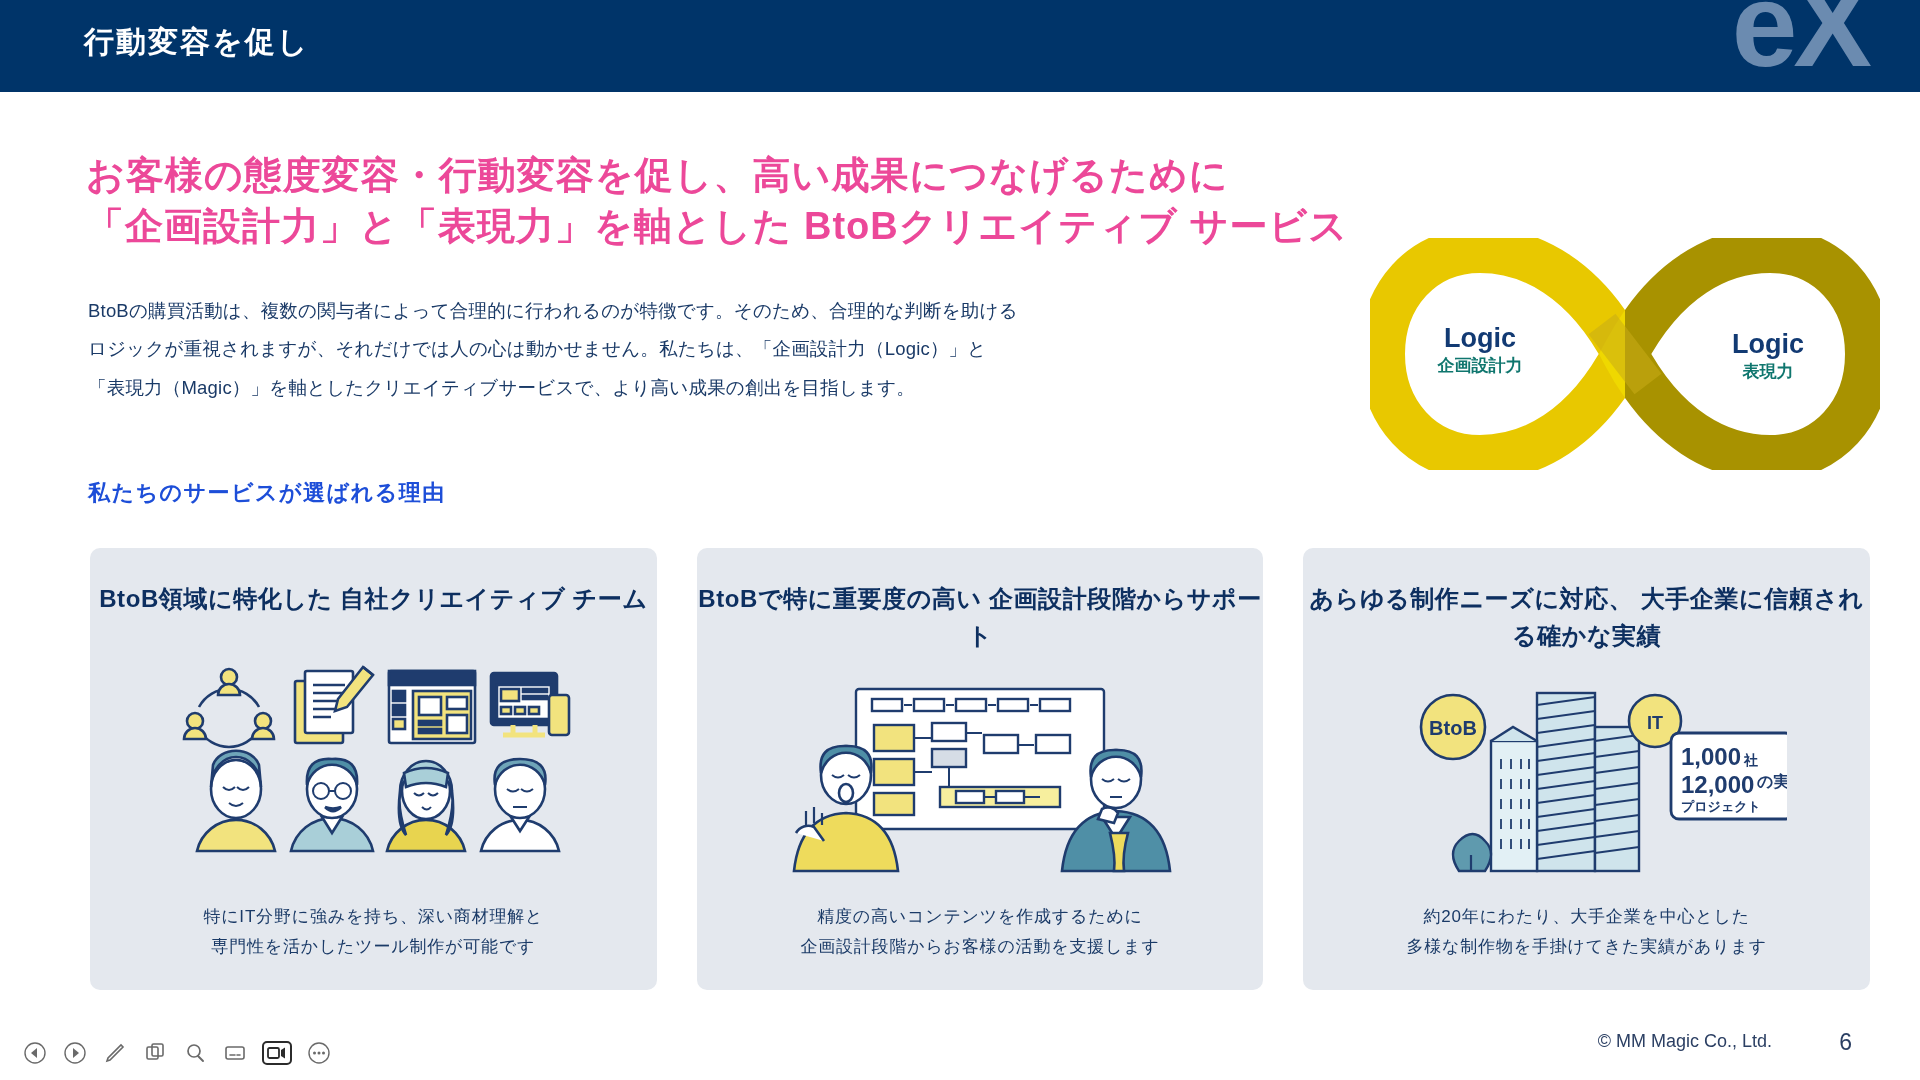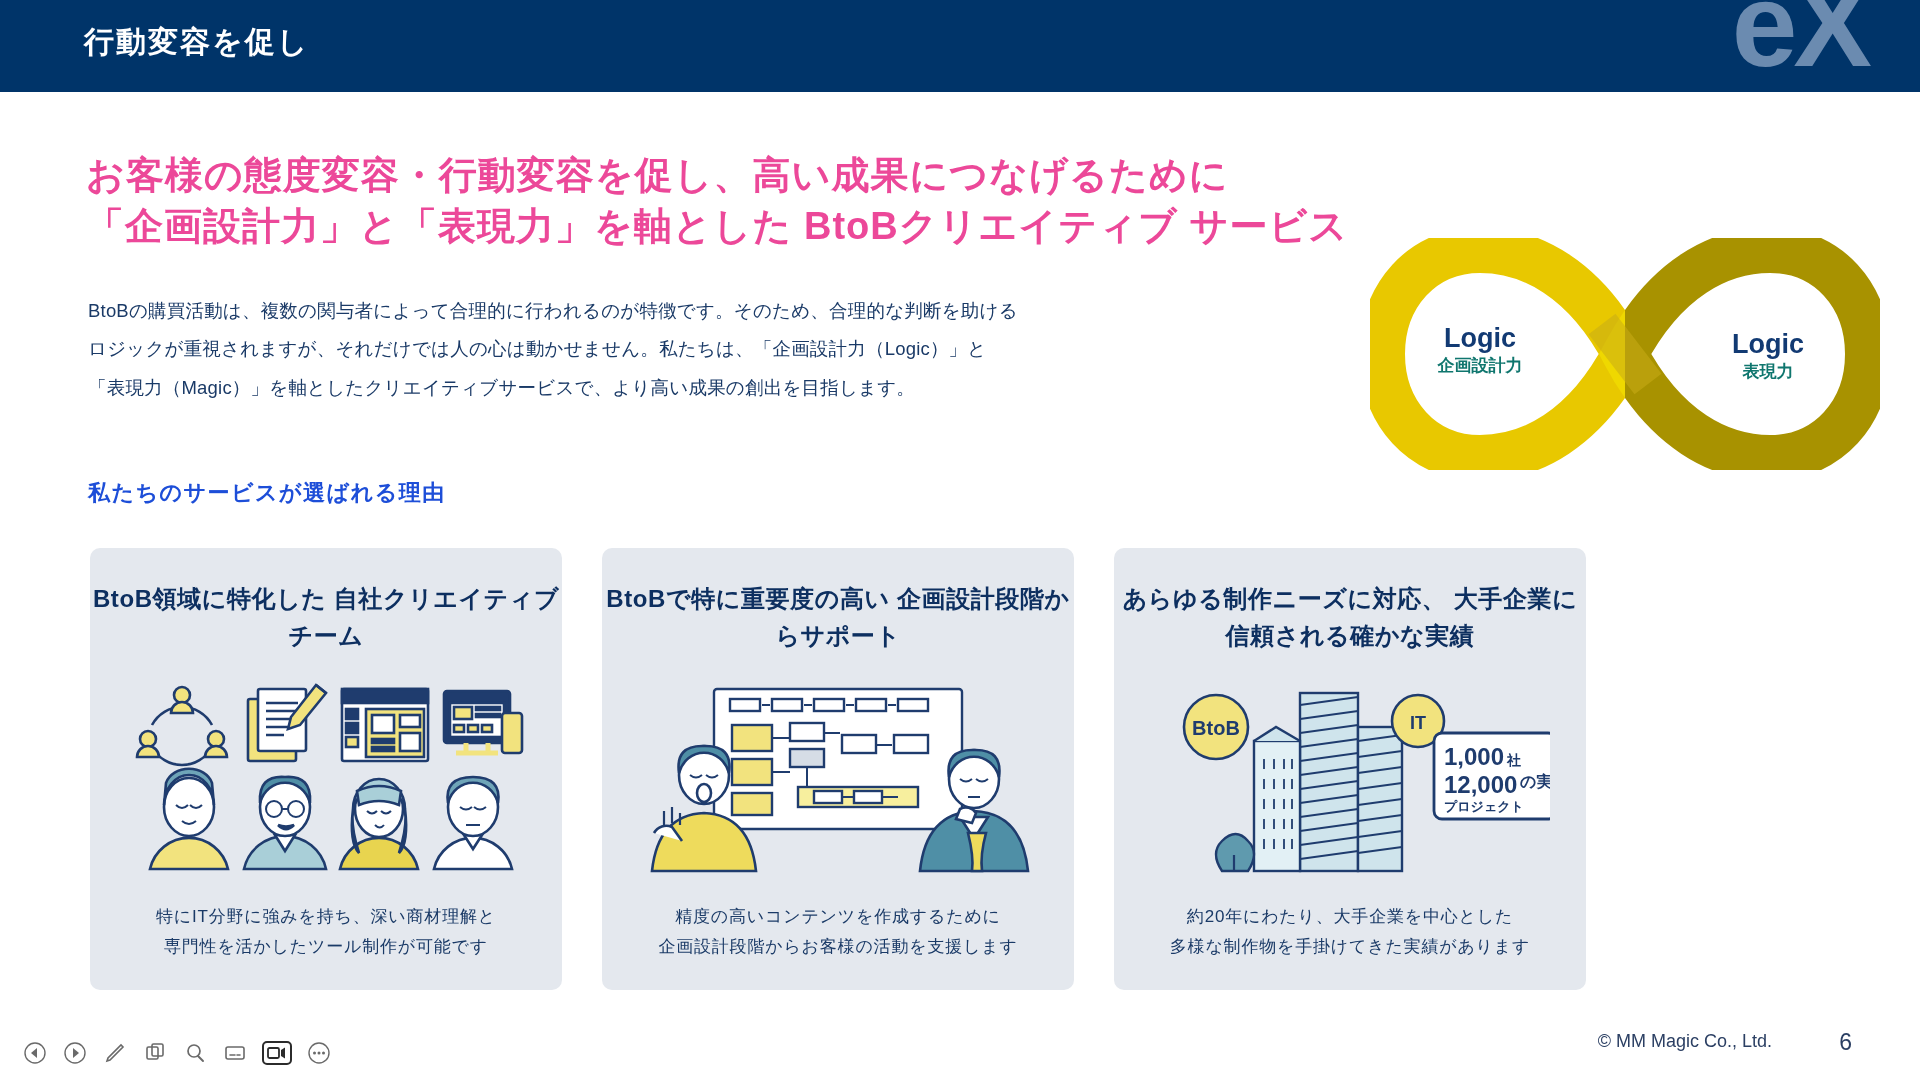--- a/index.html
+++ b/index.html
@@ -60,21 +60,21 @@
 
   
   .section-heading {
     position: absolute; left: 88px; top: 478px;
     font-size: 22px; font-weight: 700; color: #1d4ed8; letter-spacing: 1.5px;
   }
 
   
   .cards {
     position: absolute; left: 90px; top: 548px;
-    width: 1496px; height: 442px;
+    width: 1780px; height: 442px;
     display: flex; gap: 40px;
   }
   .card {
     flex: 1 1 0; background: #e4e8ee; border-radius: 10px;
     position: relative; display: flex; flex-direction: column; align-items: center;
     padding-top: 32px;
   }
   .card-title {
     font-size: 24px; font-weight: 700; color: #0d2f60;
     text-align: center; line-height: 1.55; letter-spacing: .6px;

